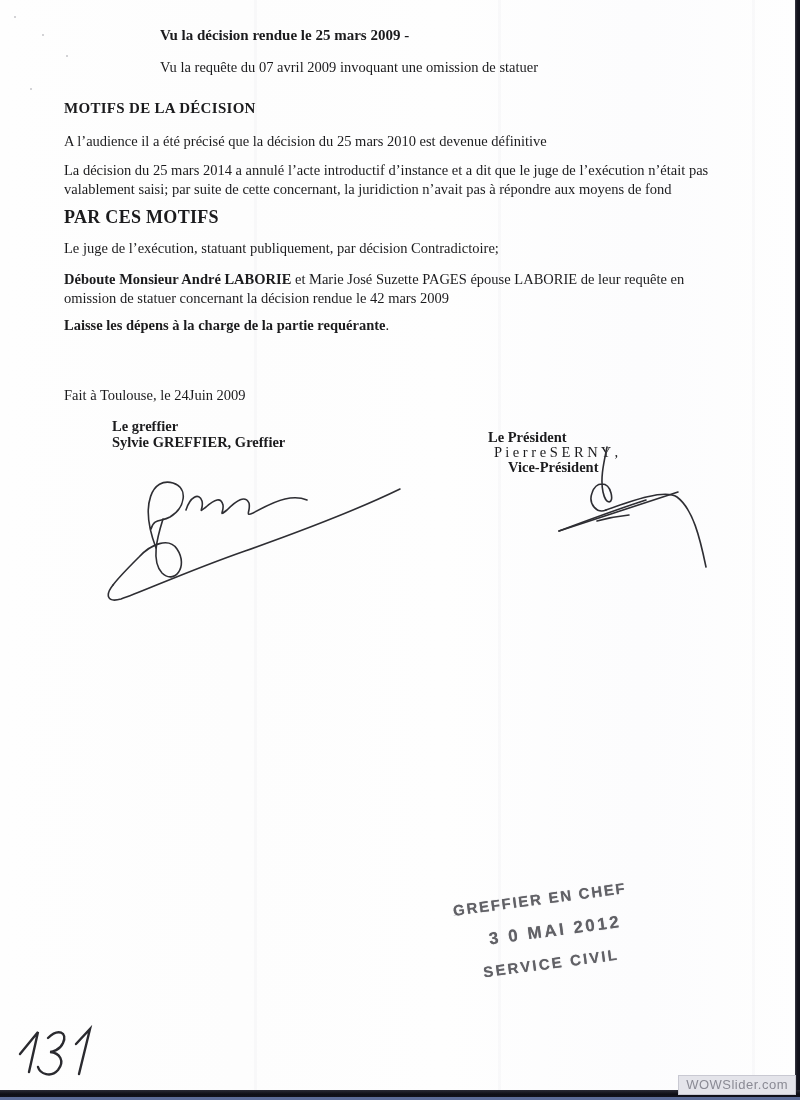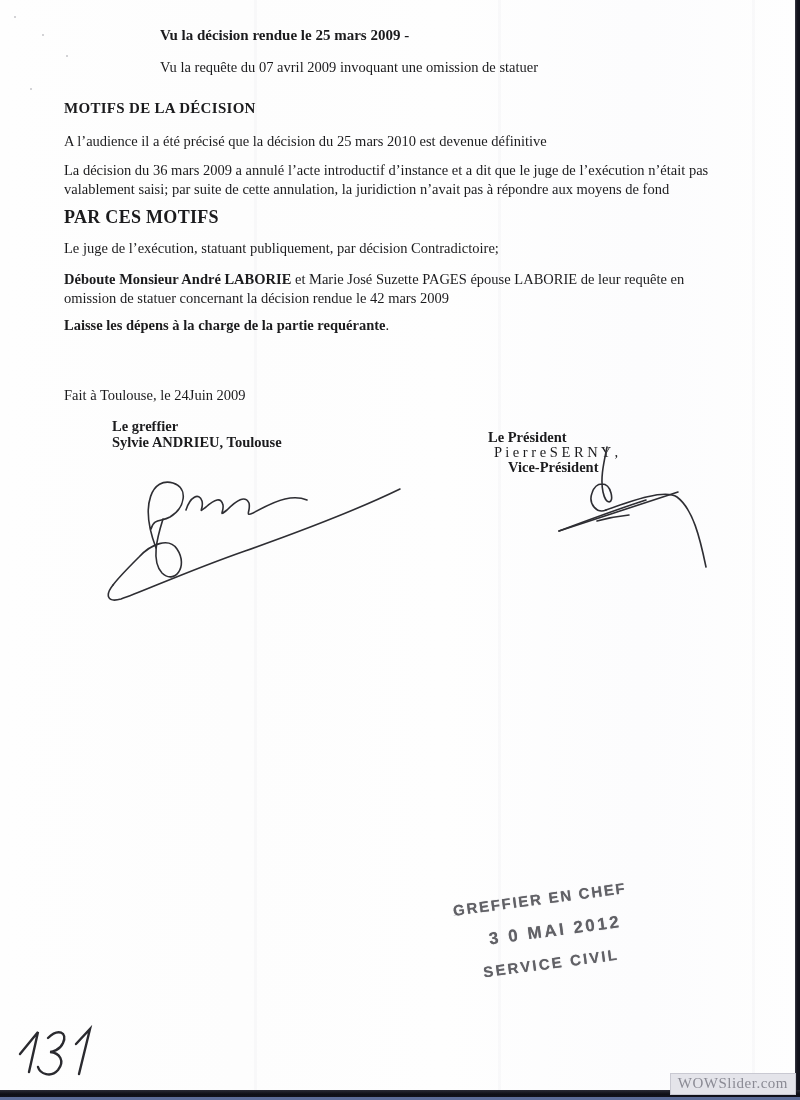--- a/index.html
+++ b/index.html
@@ -44,21 +44,21 @@
   .stamp-artifact { position: absolute; left: 452px; top: 903px; color: #8a8a90; font-size: 11px;
     font-family: "Liberation Sans", sans-serif; transform: rotate(-8deg); }
 
   .pagenum-svg { position: absolute; left: 10px; top: 1024px; width: 100px; height: 62px; }
   .pagenum-svg path { fill: none; stroke: #2a2a2f; stroke-width: 2.4; stroke-linecap: round; }
 
   .watermark {
     position: absolute; right: 4px; bottom: 5px; z-index: 50;
     background: #e4e4ea; border: 1px solid #c9c9d2;
     padding: 1px 7px 2px 7px;
-    font-family: Liberation Serif, serif; font-size: 15px;
+    font-family: Liberation Sans, sans-serif; font-size: 13px;
     color: #8a8a94; letter-spacing: 0.5px; cursor: pointer;
   }
 </style>
 </head>
 <body>
 
 <div class="scan-page">
 
   <div class="streak" style="left:254px"></div>
   <div class="streak" style="left:498px"></div>
@@ -70,22 +70,22 @@
 
   <div class="abs t b" style="left:160px; top:26px; font-size:15px">Vu la décision rendue le 25 mars 2009 -</div>
 
   <div class="abs t" style="left:160px; top:58px">Vu la requête du 07 avril 2009 invoquant une omission de statuer</div>
 
   <div class="abs heading" style="left:64px; top:100px">MOTIFS DE LA DÉCISION</div>
 
   <div class="abs t" style="left:64px; top:132px">A l’audience il a été précisé que la décision du 25 mars 2010 est devenue définitive</div>
 
   <div class="abs" style="left:64px; top:161px">
-    <div class="t">La décision du 36 mars 2009 a annulé l’acte introductif d’instance et a dit que le juge de l’exécution n’était pas</div>
-    <div class="t">valablement saisi; par suite de cette annulation, la juridiction n’avait pas à répondre aux moyens de fond</div>
+    <div class="t">La décision du 25 mars 2014 a annulé l’acte introductif d’instance et a dit que le juge de l’exécution n’était pas</div>
+    <div class="t">valablement saisi; par suite de cette concernant, la juridiction n’avait pas à répondre aux moyens de fond</div>
   </div>
 
   <div class="abs heading" style="left:64px; top:207px; font-size:18px">PAR CES MOTIFS</div>
 
   <div class="abs t" style="left:64px; top:239px">Le juge de l’exécution, statuant publiquement, par décision Contradictoire;</div>
 
   <div class="abs" style="left:64px; top:270px">
     <div class="t">
       <span class="b">Déboute Monsieur André LABORIE</span><span> et Marie José Suzette PAGES épouse LABORIE de leur requête en</span>
     </div>
@@ -93,21 +93,21 @@
   </div>
 
   <div class="abs t" style="left:64px; top:316px">
     <span class="b">Laisse les dépens à la charge de la partie requérante</span><span>.</span>
   </div>
 
   <div class="abs t" style="left:64px; top:386px">Fait à Toulouse, le 24Juin 2009</div>
 
   <div class="abs" style="left:112px; top:418px">
     <div class="t b" style="line-height:16px">Le greffier</div>
-    <div class="t b" style="line-height:16px">Sylvie ANDRIEU, Toulouse</div>
+    <div class="t b" style="line-height:16px">Sylvie GREFFIER, Greffier</div>
   </div>
 
   <div class="abs" style="left:488px; top:430px">
     <div class="t b" style="line-height:15px">Le Président</div>
     <div class="t" style="line-height:15px; margin-left:6px">P i e r r e   S E R N Y ,</div>
     <div class="t b" style="line-height:15px; margin-left:20px">Vice-Président</div>
   </div>
 
   <svg class="sig-svg" viewBox="80 440 660 185">
     <g>

